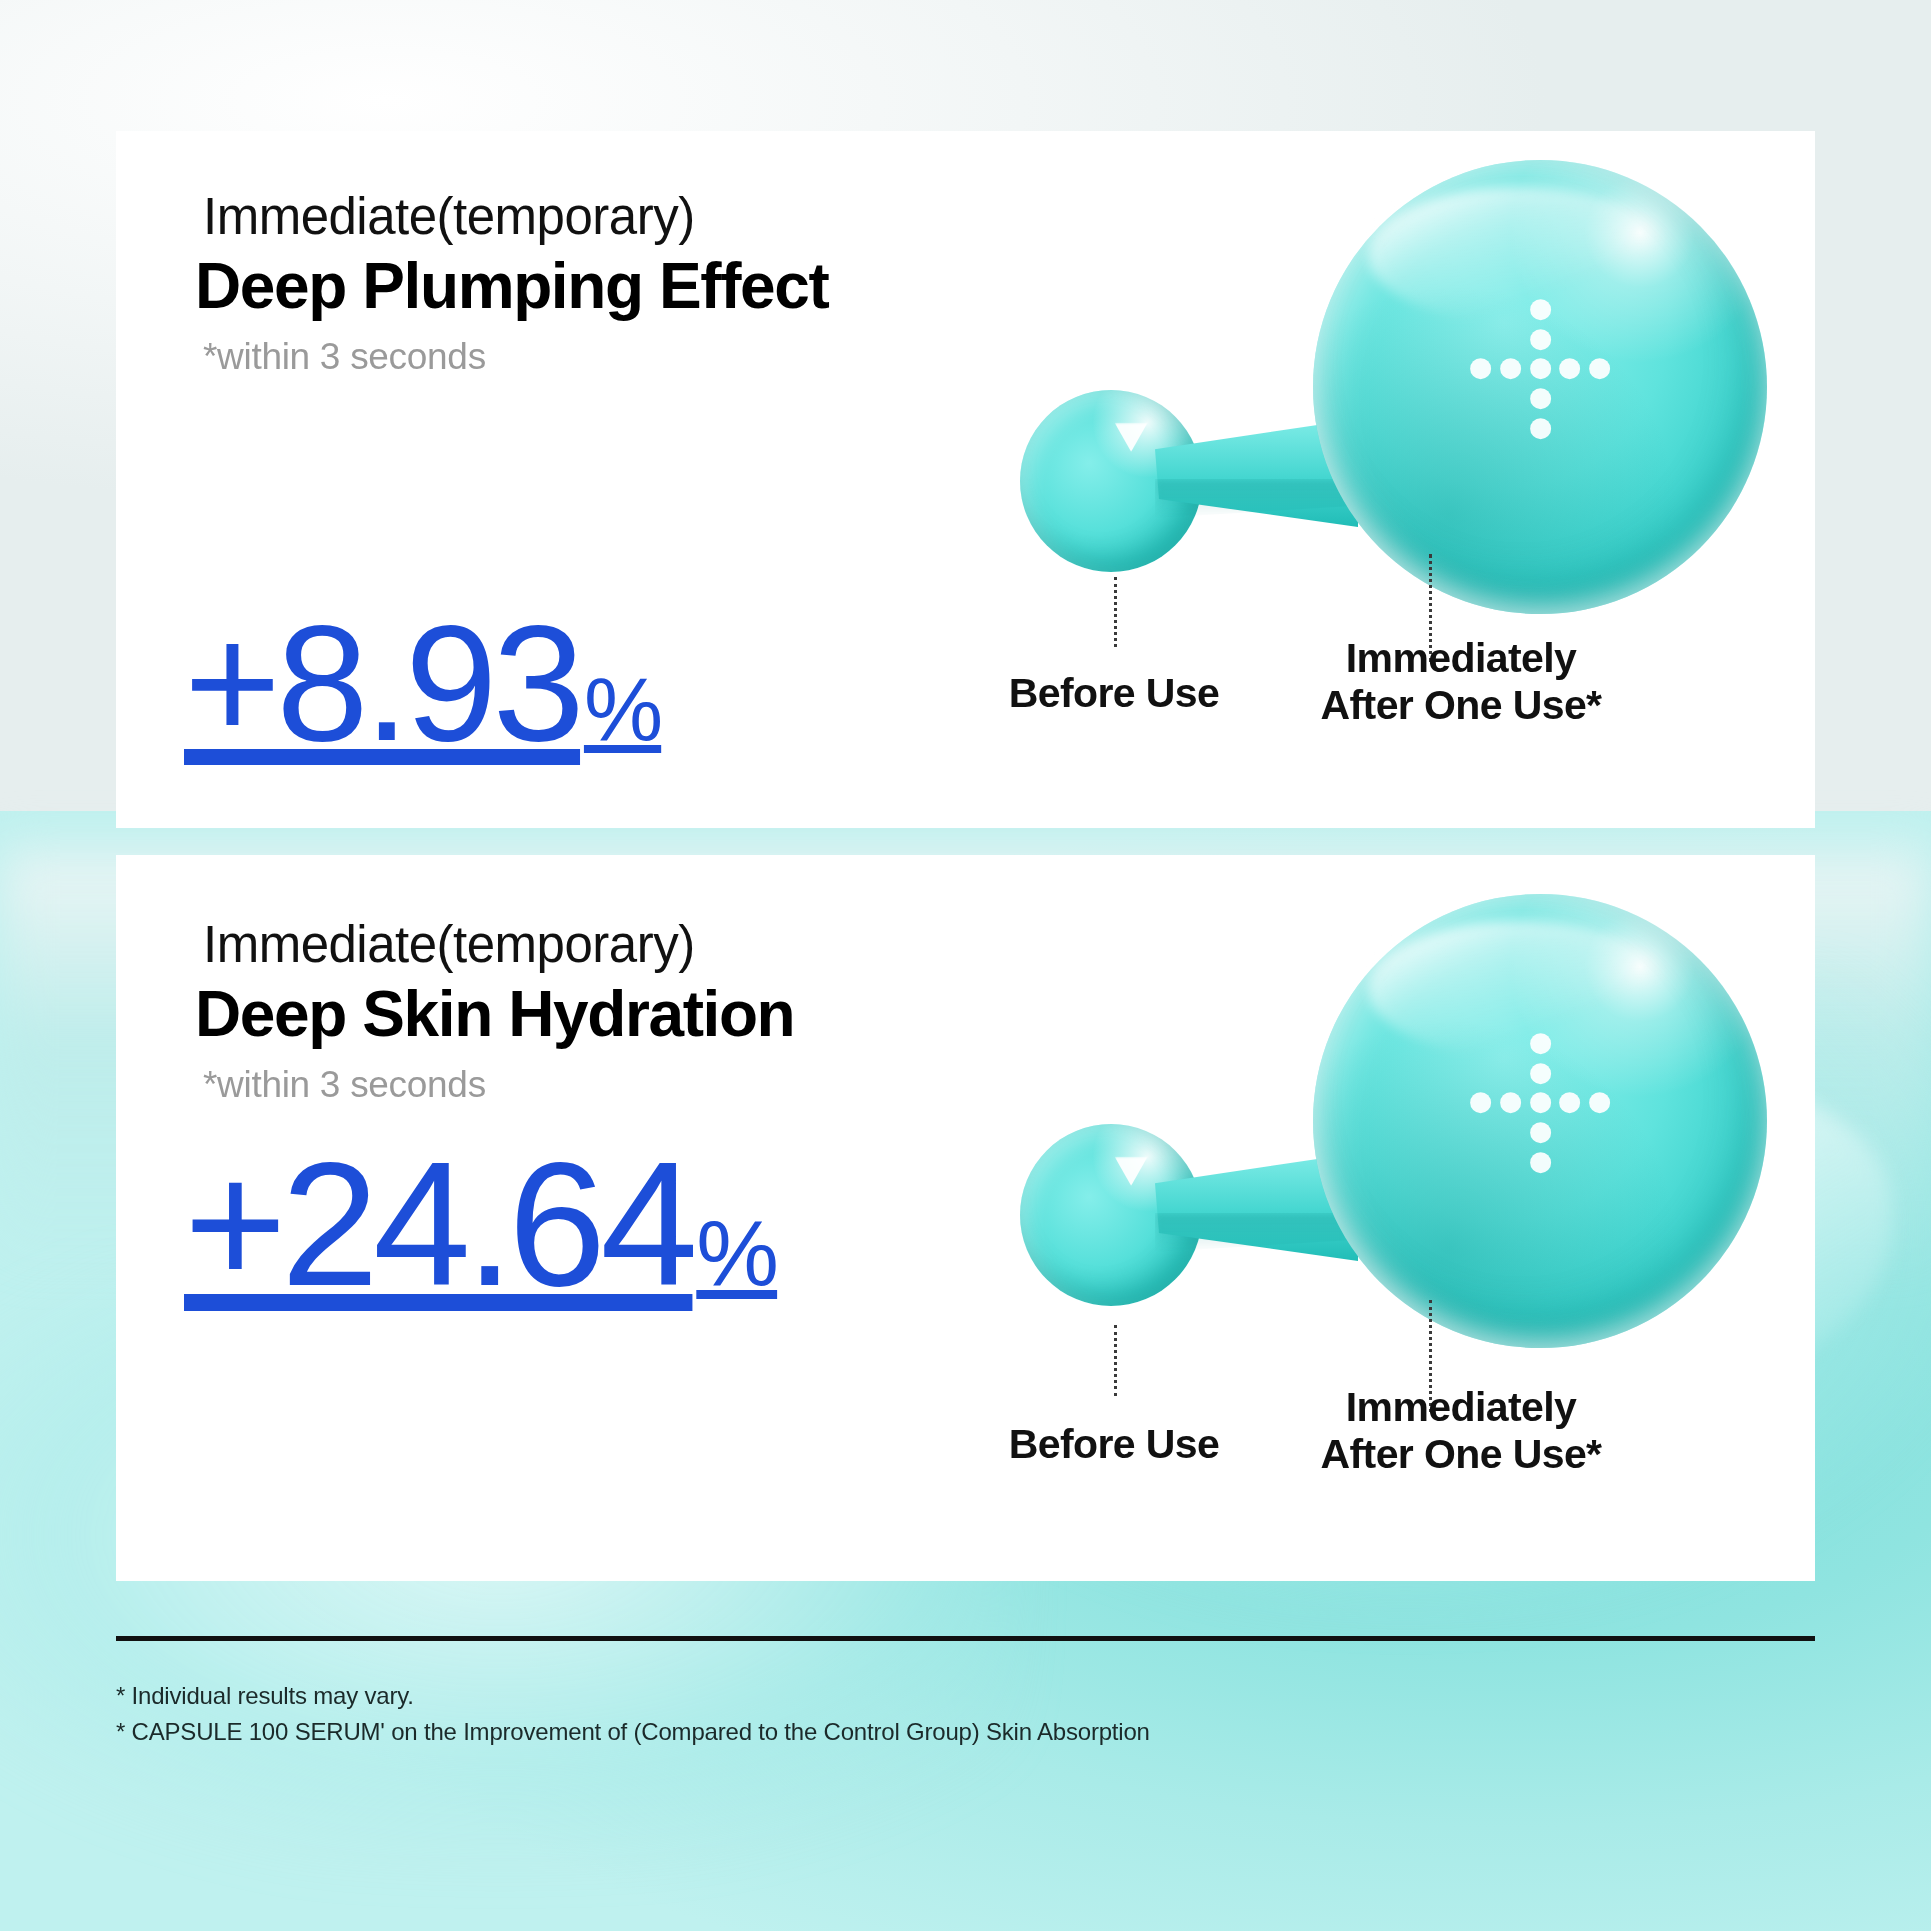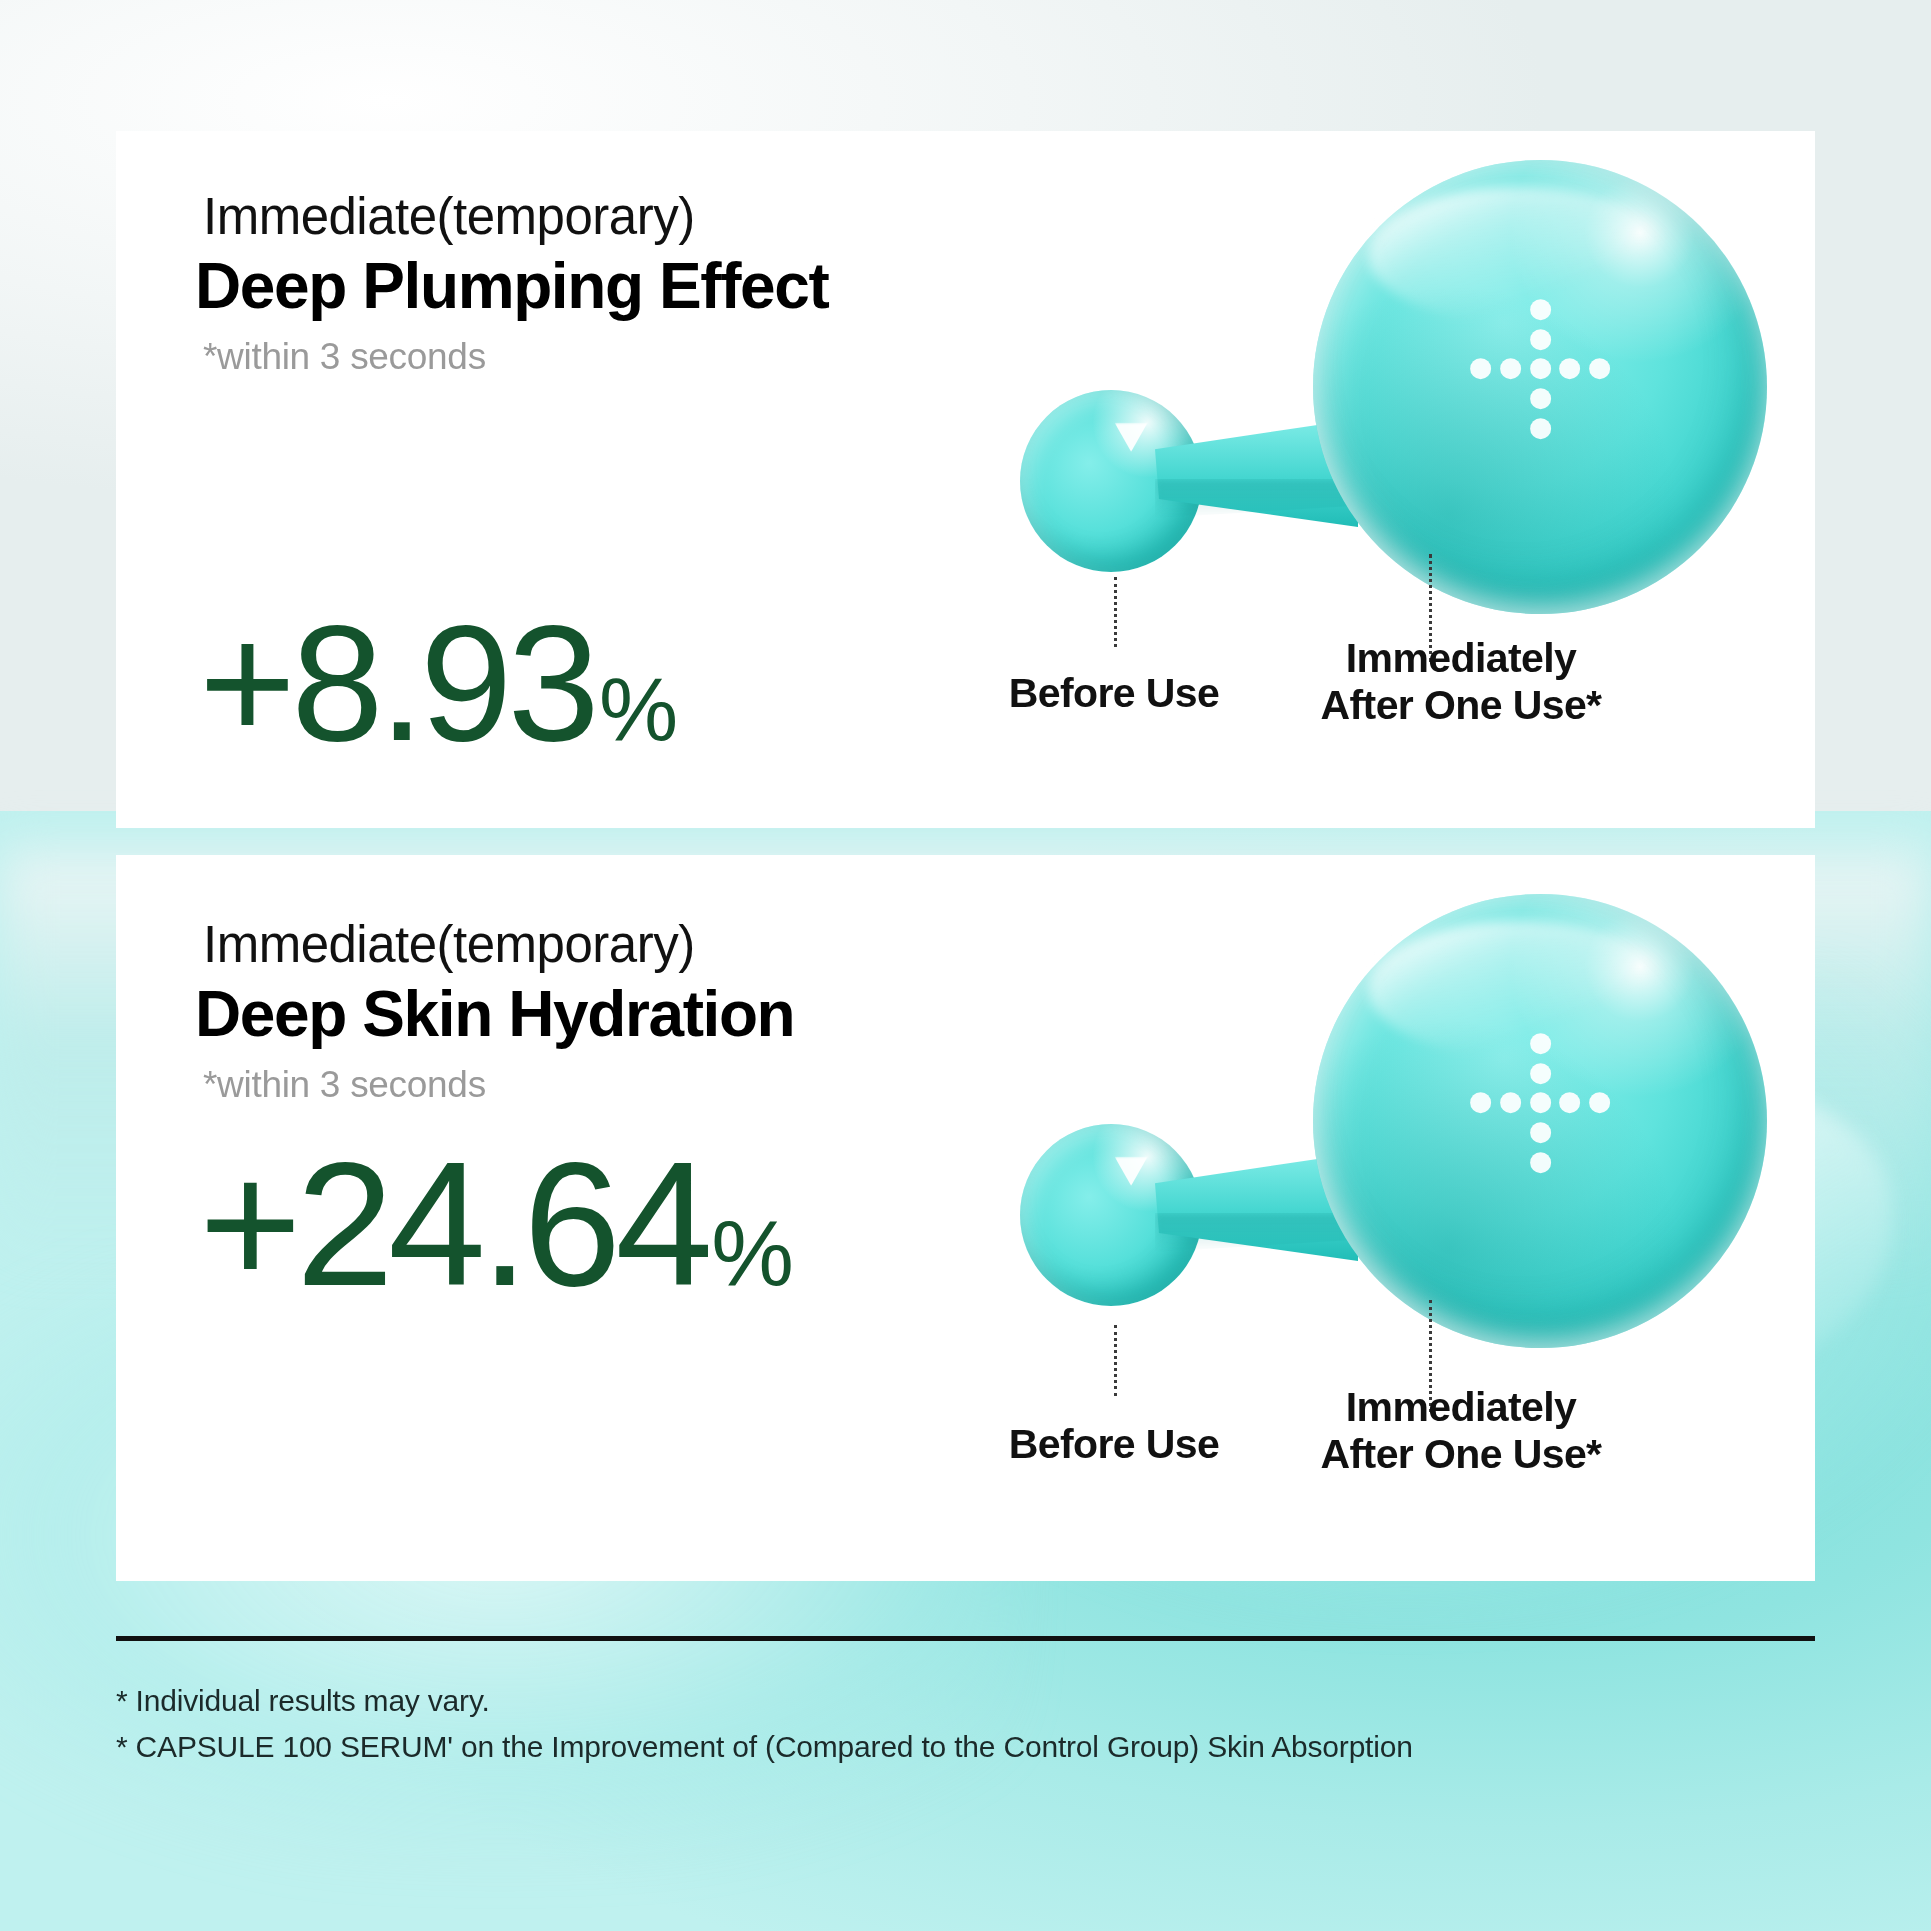--- a/index.html
+++ b/index.html
@@ -69,23 +69,24 @@
     font-size:64px; font-weight:700; color:#000; letter-spacing:-1.4px;
     white-space:nowrap;
   }
   .note {
     position:absolute; left:87px;
     font-size:37px; font-weight:400; color:#9a9a9a; letter-spacing:-0.3px;
     white-space:nowrap;
   }
 
   .stat {
-    position:absolute; left:83px;
+    position:absolute; left:68px;
     display:flex; align-items:baseline;
-    color:#14532d;
+    color:#1d4ed8;
+    text-decoration:underline;
   }
   .stat-num {
     font-size:169px; font-weight:300; letter-spacing:-4.8px; line-height:.9;
   }
   .stat-pct {
     font-size:89px; font-weight:300; letter-spacing:-1.9px; margin-left:3.9px;
   }
   .card-1 .stat { top:477px; }
   .card-1 .stat-num { font-size:166px; }
   .card-2 .stat { top:977px;justify-content:flex-end; }
@@ -185,21 +186,21 @@
   .card-2 .lbl-before { left:129px; top:527px; }
   .card-2 .lbl-after  { left:444px; top:490px; }
 
   
   .divider {
     position:absolute; left:116px; top:1636px; width:1699px; height:4.8px;
     background:#111; z-index:3;
   }
   .footer {
     position:absolute; left:116px; top:1678px; width:1738px; z-index:3;
-    font-size:30px; font-weight:400; color:#1b2a2a; letter-spacing:-0.2px;
+    font-size:24px; font-weight:400; color:#1b2a2a; letter-spacing:-0.2px;
     line-height:1.52;
   }
   .footer div { white-space:nowrap; }
   .footer .indent { padding-left:25px; }
 </style>
 </head>
 <body>
 
 <div class="bg">
   <div class="bg-top"></div>

